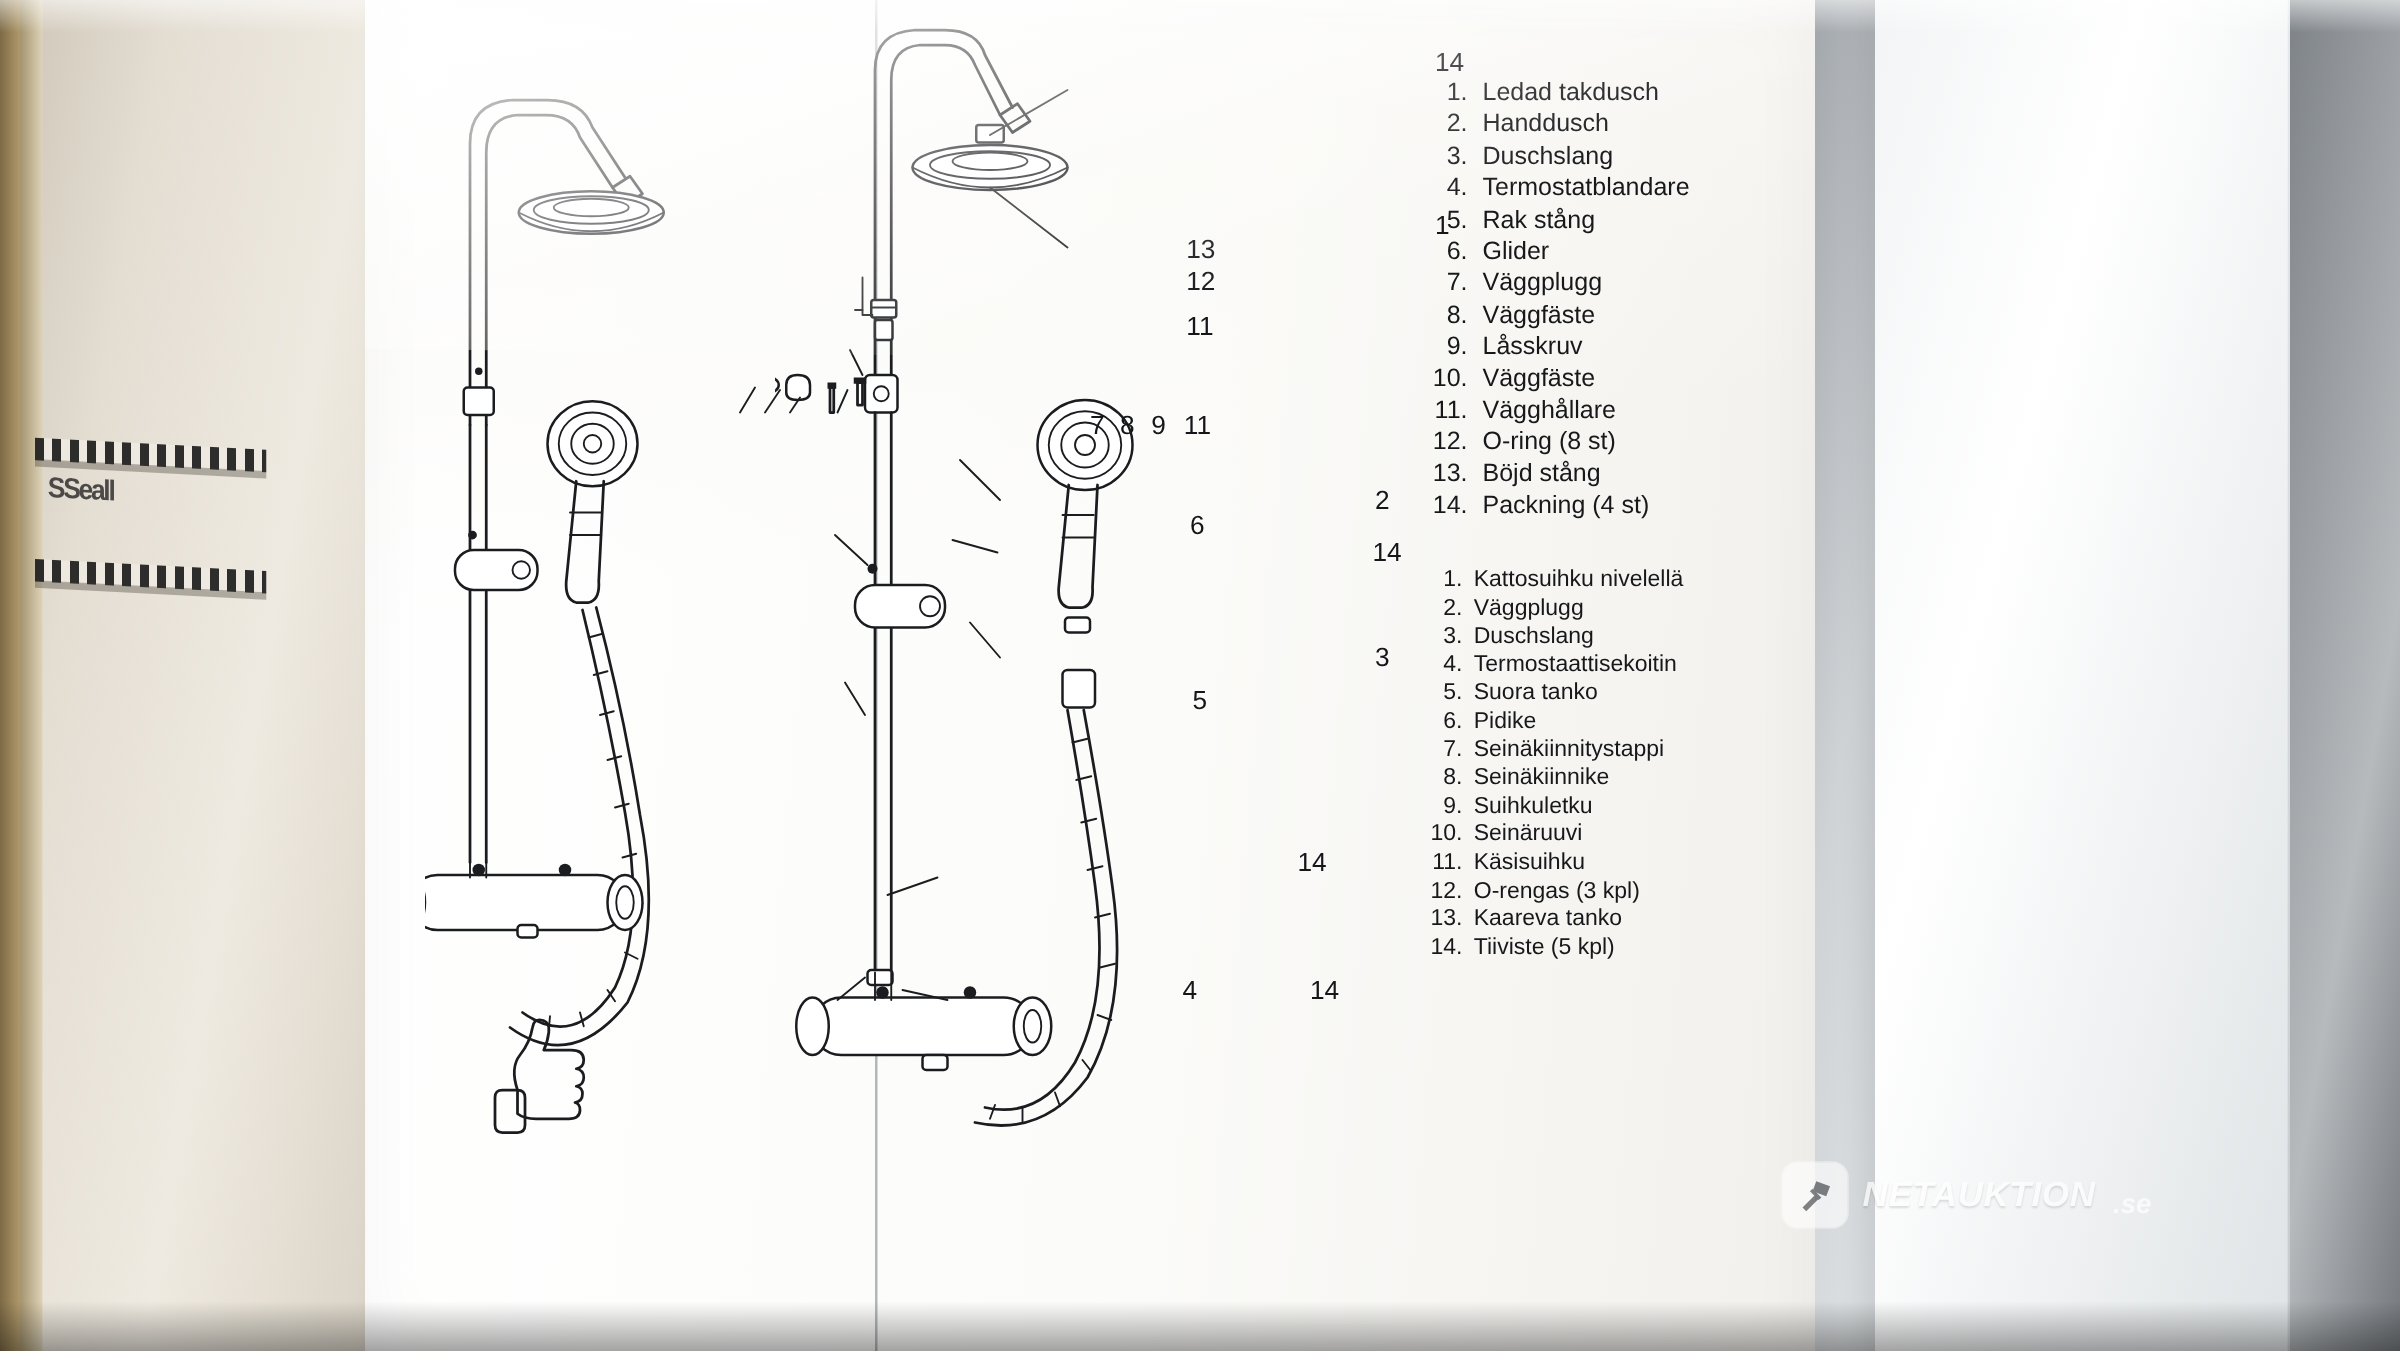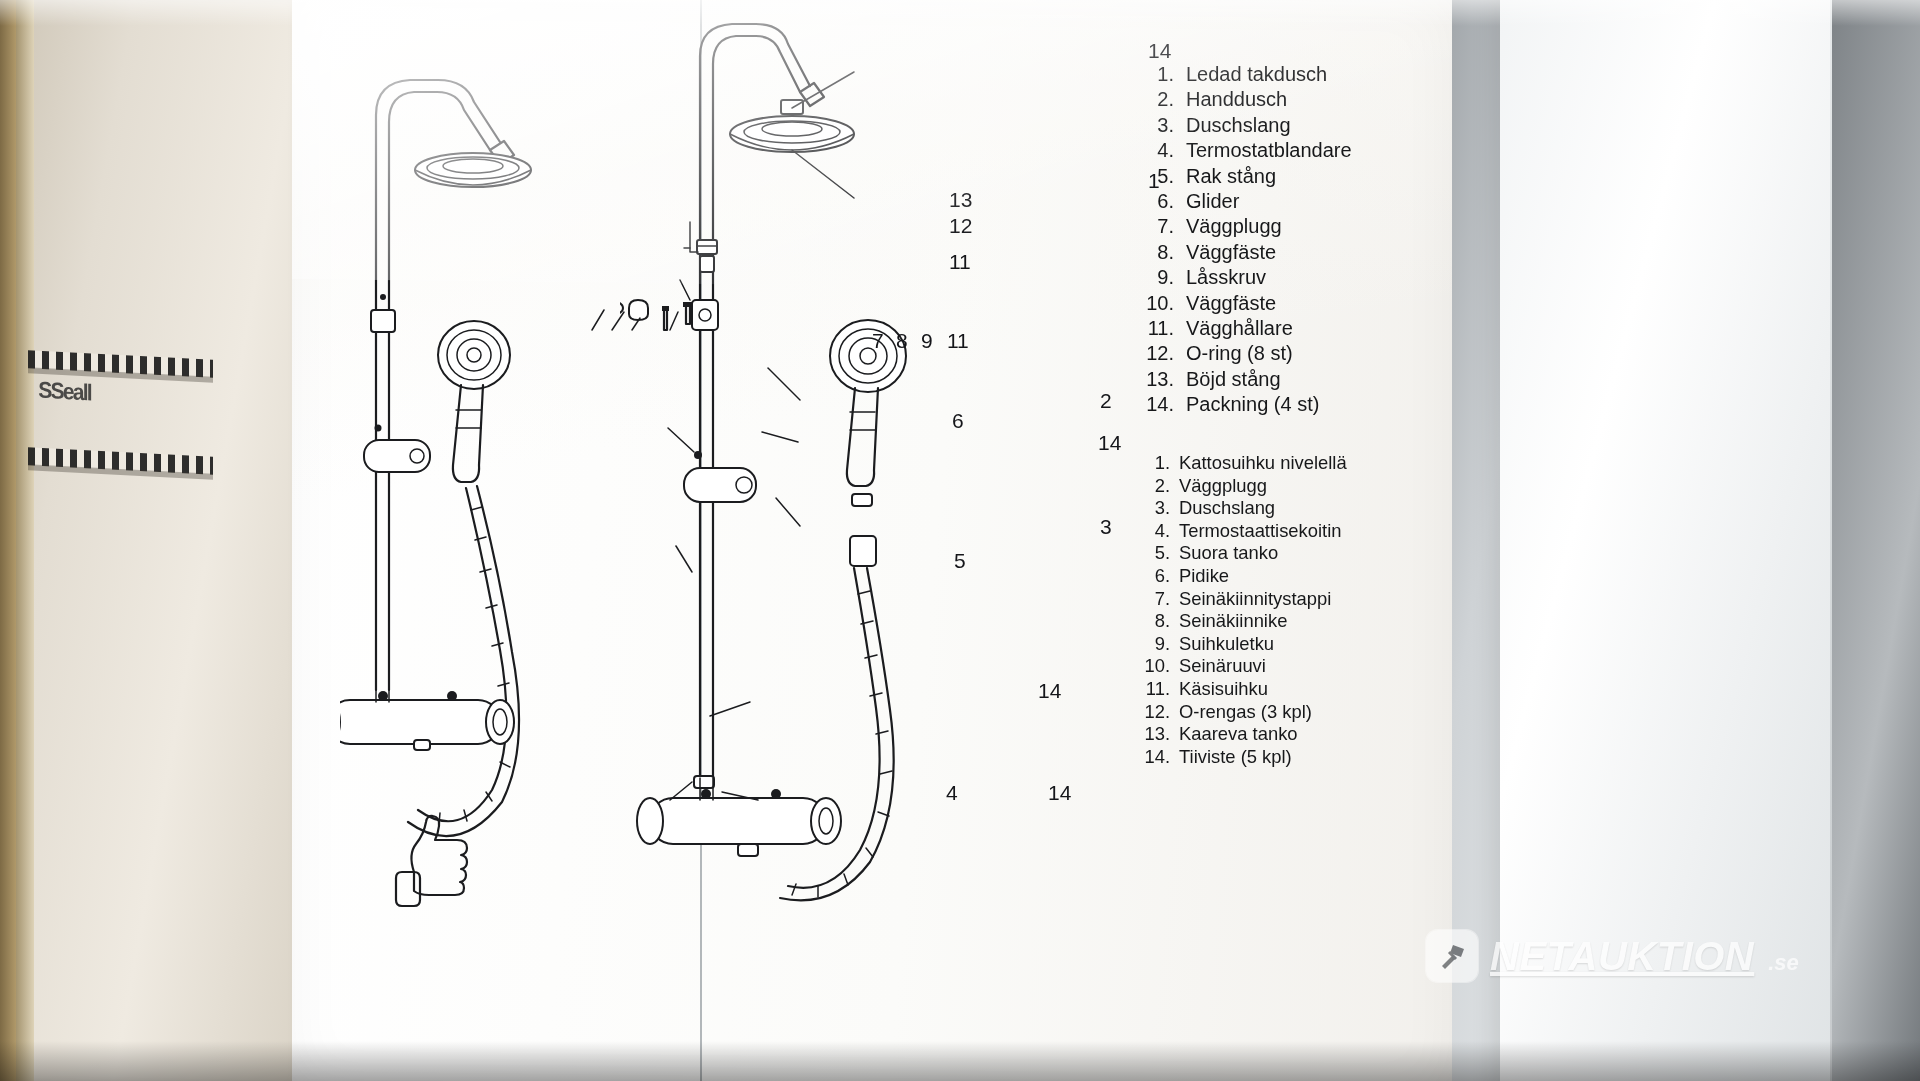--- a/index.html
+++ b/index.html
@@ -185,27 +185,26 @@
     opacity: 0.72;
   }
   .wm-badge {
     width: 52px; height: 52px;
     border-radius: 12px;
     background: rgba(255,255,255,0.85);
     display: flex; align-items: center; justify-content: center;
     box-shadow: 0 0 0 1px rgba(255,255,255,0.6);
   }
   .wm-text {
-    font-size: 40px;
+    font-size: 28px;
     font-weight: bold;
     font-style: italic;
     color: #ffffff;
     letter-spacing: 0.5px;
     text-shadow: 0 1px 2px rgba(0,0,0,0.18);
-    text-decoration: underline;
   }
   .wm-suffix {
     font-size: 22px;
     font-weight: bold;
     font-style: italic;
     color: #ffffff;
     margin-left: 2px;
     align-self: flex-end;
     padding-bottom: 6px;
   }

